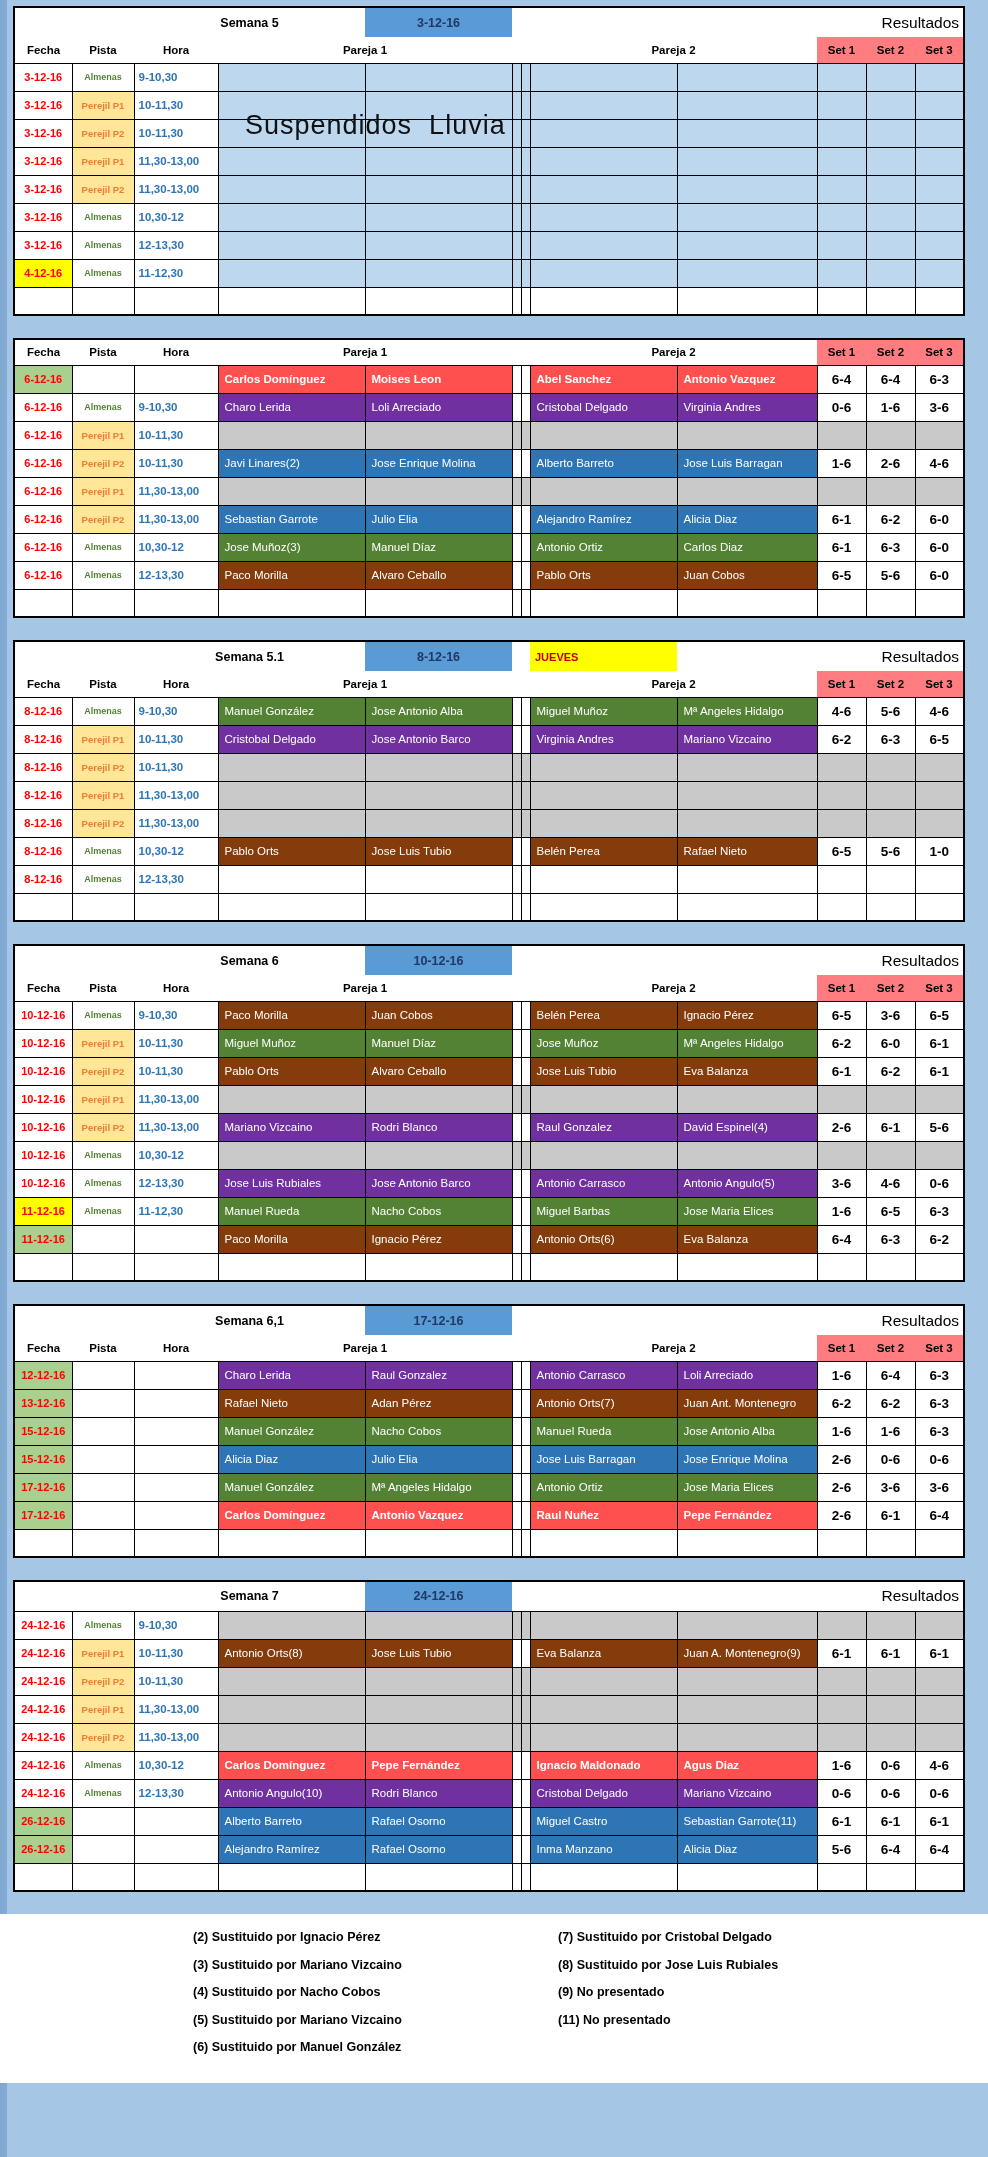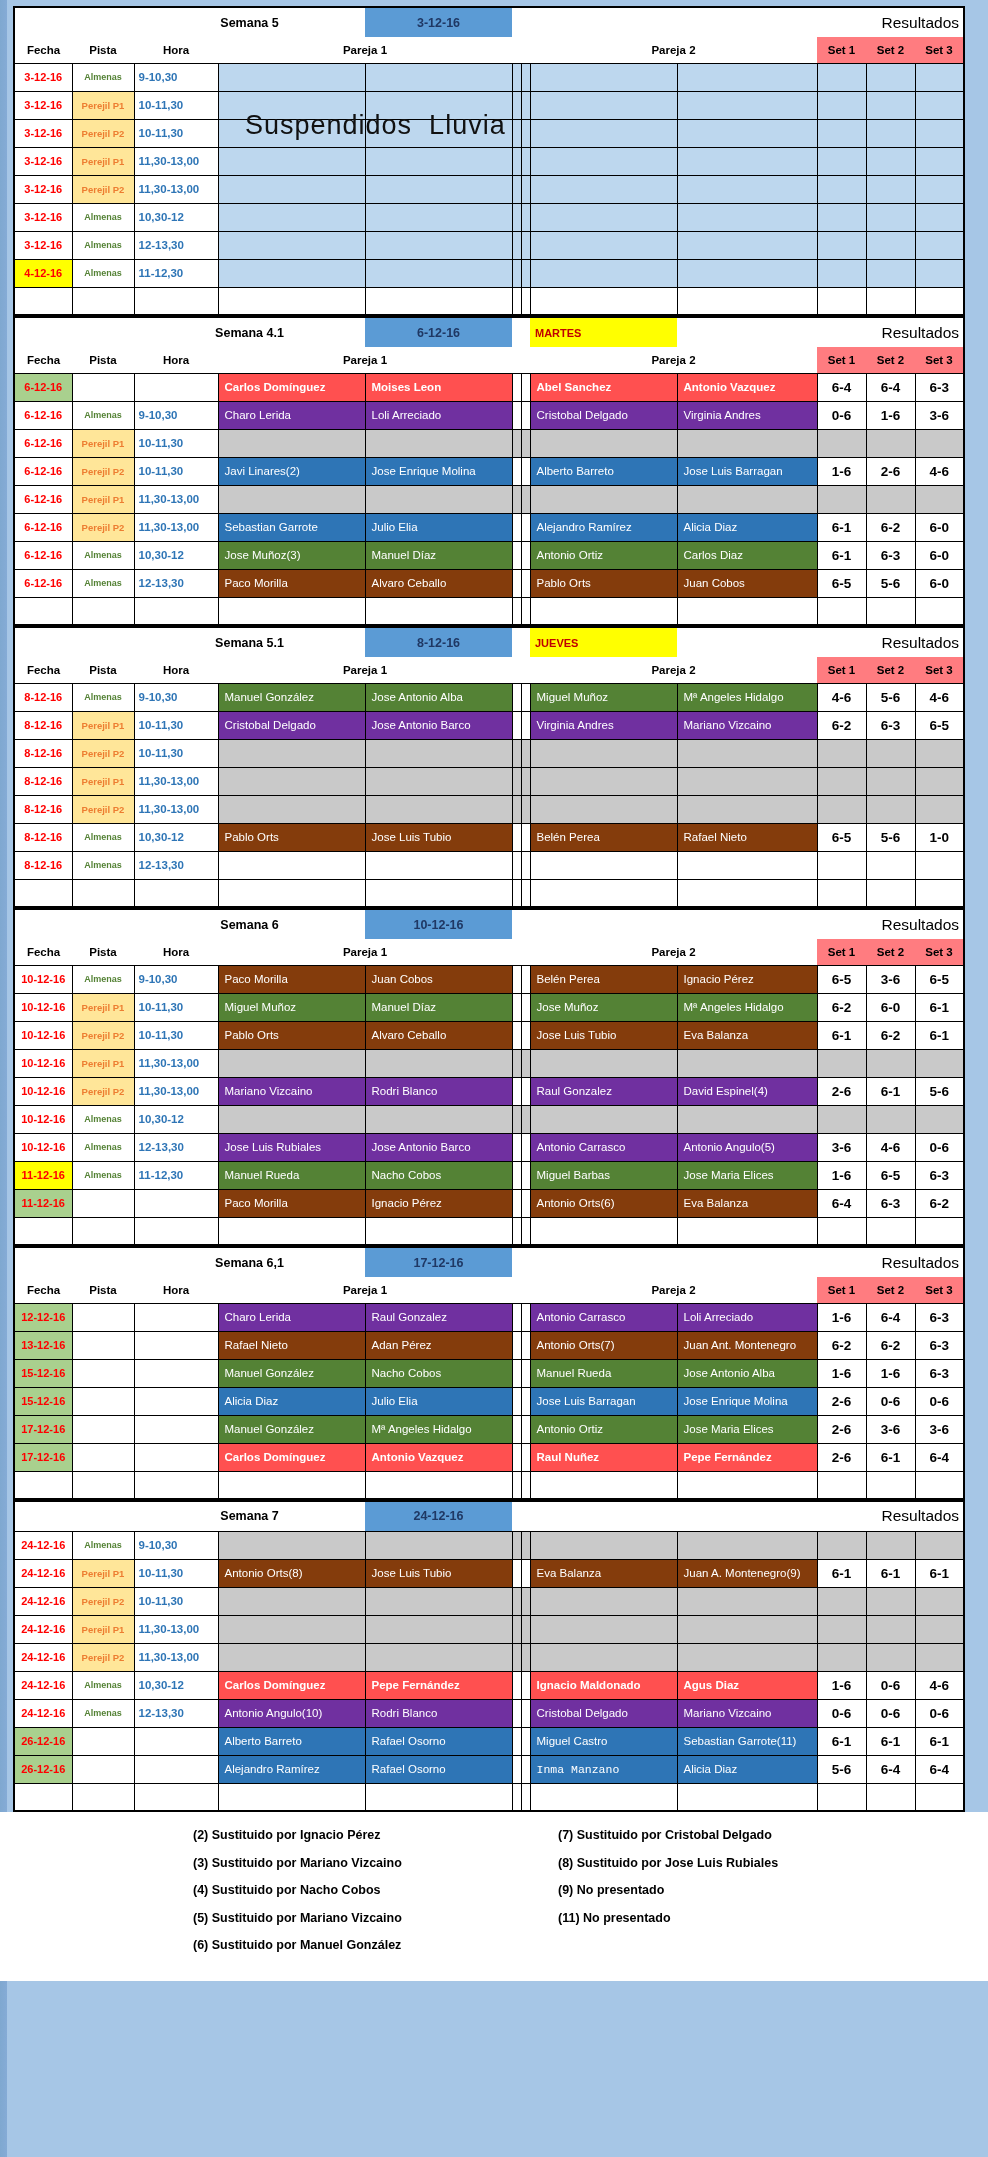--- a/index.html
+++ b/index.html
@@ -4,21 +4,21 @@
 <style>
   html,body{margin:0;padding:0;}
   .page{
     width:988px;height:2157px;box-sizing:border-box;
     background:linear-gradient(to right,#7fa8d0 0,#85abd6 7px,#a6c6e6 7px);
     background-color:#a6c6e6;
     font-family:"Liberation Sans",sans-serif;
     overflow:hidden;
   }
   #sections{padding-top:6px;}
-  .section{position:relative;}
+  .section{position:relative;margin-bottom:22px;}
   table.grid{
     border-collapse:collapse;table-layout:fixed;background:#fff;
     border:2px solid #000;margin-left:13px;
   }
   td{padding:0;overflow:hidden;white-space:nowrap;box-sizing:border-box;}
   tr.title-row td{height:30px;border:none;}
   tr.header-row td{height:26px;border:none;text-align:center;font-weight:bold;font-size:11.5px;color:#000;}
   tr.data-row td{height:28px;border:1px solid #000;}
   tr.data-row td.gap{border-top:1px solid #000;border-bottom:1px solid #000;}
   .week-title{font-weight:bold;font-size:12.5px;text-align:center;color:#000;}
@@ -228,29 +228,20 @@
             <col style="width: 147px;">
             <col style="width: 9px;">
             <col style="width: 9px;">
             <col style="width: 147px;">
             <col style="width: 140px;">
             <col style="width: 49px;">
             <col style="width: 49px;">
             <col style="width: 49px;">
           </colgroup>
           <tbody>
-            <tr class="title-row">
-              <td colspan="2"></td>
-              <td class="week-title" colspan="2">Semana 4.1</td>
-              <td class="date-box">6-12-16</td>
-              <td colspan="2"></td>
-              <td class="day-label">MARTES</td>
-              <td></td>
-              <td class="resultados" colspan="3">Resultados</td>
-            </tr>
             <tr class="header-row">
               <td>Fecha</td>
               <td>Pista</td>
               <td>Hora</td>
               <td colspan="2">Pareja 1</td>
               <td colspan="2"></td>
               <td colspan="2">Pareja 2</td>
               <td class="set-h">Set 1</td>
               <td class="set-h">Set 2</td>
               <td class="set-h">Set 3</td>
@@ -993,21 +984,21 @@
               <td class="set">6-1</td>
             </tr>
             <tr class="data-row">
               <td class="fecha bg-green">26-12-16</td>
               <td class="pista"></td>
               <td class="hora"></td>
               <td class="player" style="background: rgb(46, 117, 182);">Alejandro Ramírez</td>
               <td class="player" style="background: rgb(46, 117, 182);">Rafael Osorno</td>
               <td class="gap"></td>
               <td class="gap"></td>
-              <td class="player" style="background: rgb(46, 117, 182); font-family: Liberation Mono, monospace;">Inma Manzano</td>
+              <td class="player" style="background: rgb(46, 117, 182);">Inma Manzano</td>
               <td class="player" style="background: rgb(46, 117, 182);">Alicia Diaz</td>
               <td class="set">5-6</td>
               <td class="set">6-4</td>
               <td class="set">6-4</td>
             </tr>
             <tr class="data-row">
               <td></td>
               <td></td>
               <td></td>
               <td></td>

